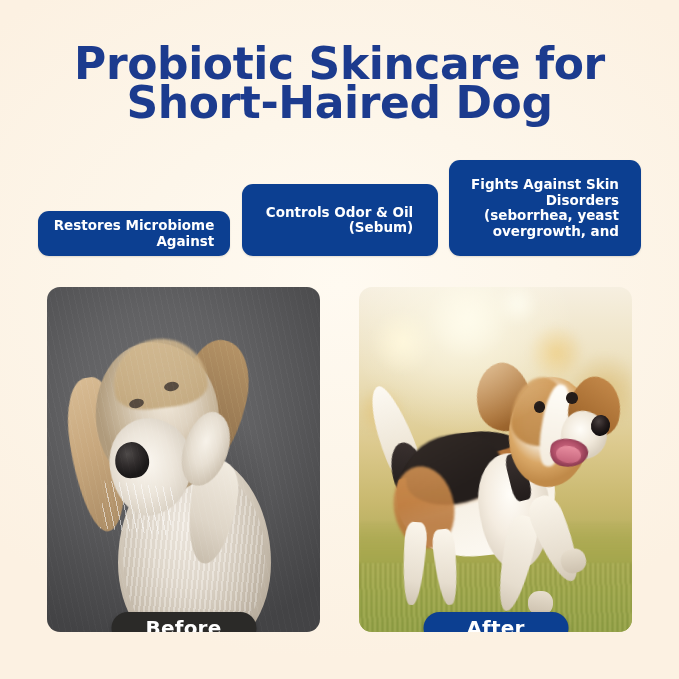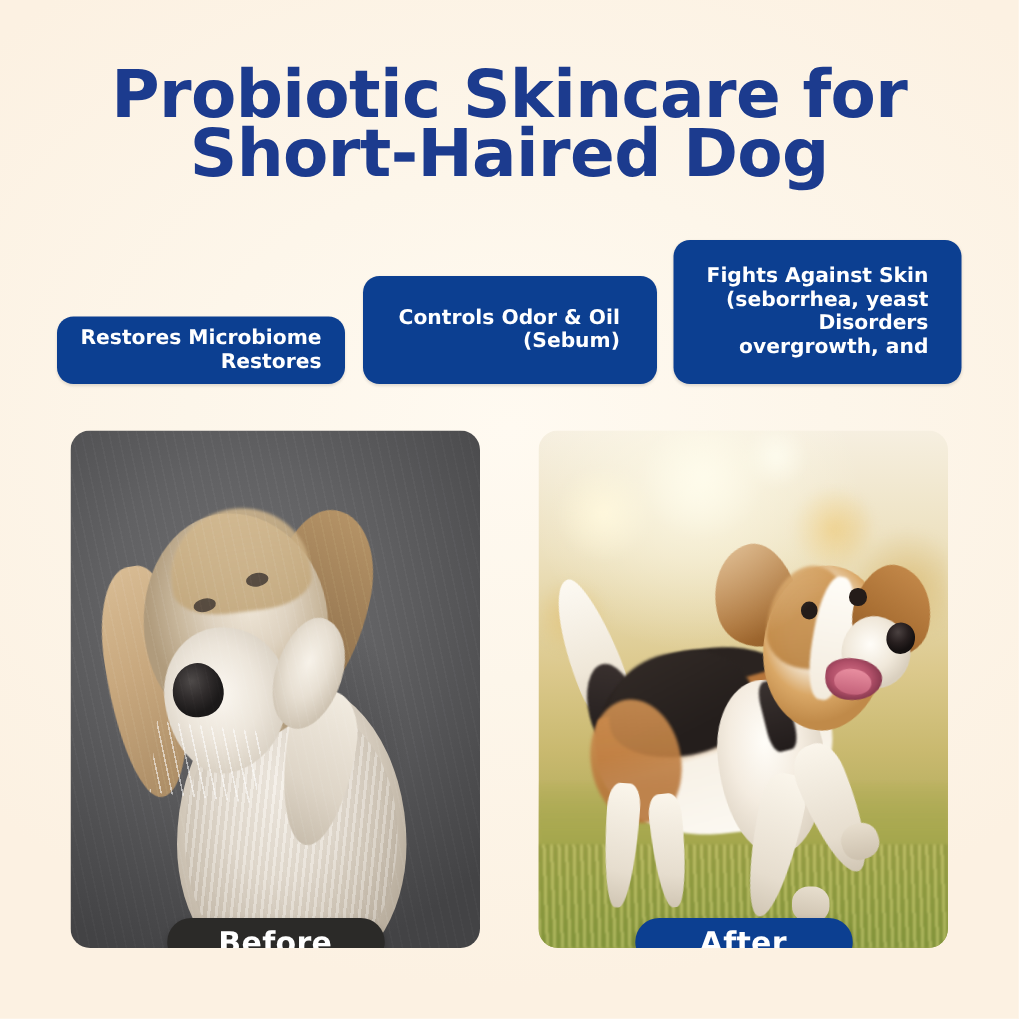--- a/index.html
+++ b/index.html
@@ -371,36 +371,36 @@
 <div class="title-block">
   <span class="title-line">Probiotic Skincare for</span>
   <span class="title-line">Short-Haired Dog</span>
 </div>
 
 <div class="badge-row">
 
   <div class="badge badge-0">
     <div>
       <span>Restores Microbiome</span>
-      <span>Restores</span>
+      <span>Against</span>
     </div>
   </div>
 
   <div class="badge badge-1">
     <div>
       <span>Controls Odor &amp; Oil</span>
       <span>(Sebum)</span>
     </div>
   </div>
 
   <div class="badge badge-2">
     <div>
       <span>Fights Against Skin</span>
+      <span>Disorders</span>
       <span>(seborrhea, yeast</span>
-      <span>Disorders</span>
       <span>overgrowth, and</span>
     </div>
   </div>
 
 </div>
 
 <div class="panels">
 
   <div class="panel">
     <div class="photo-before">

